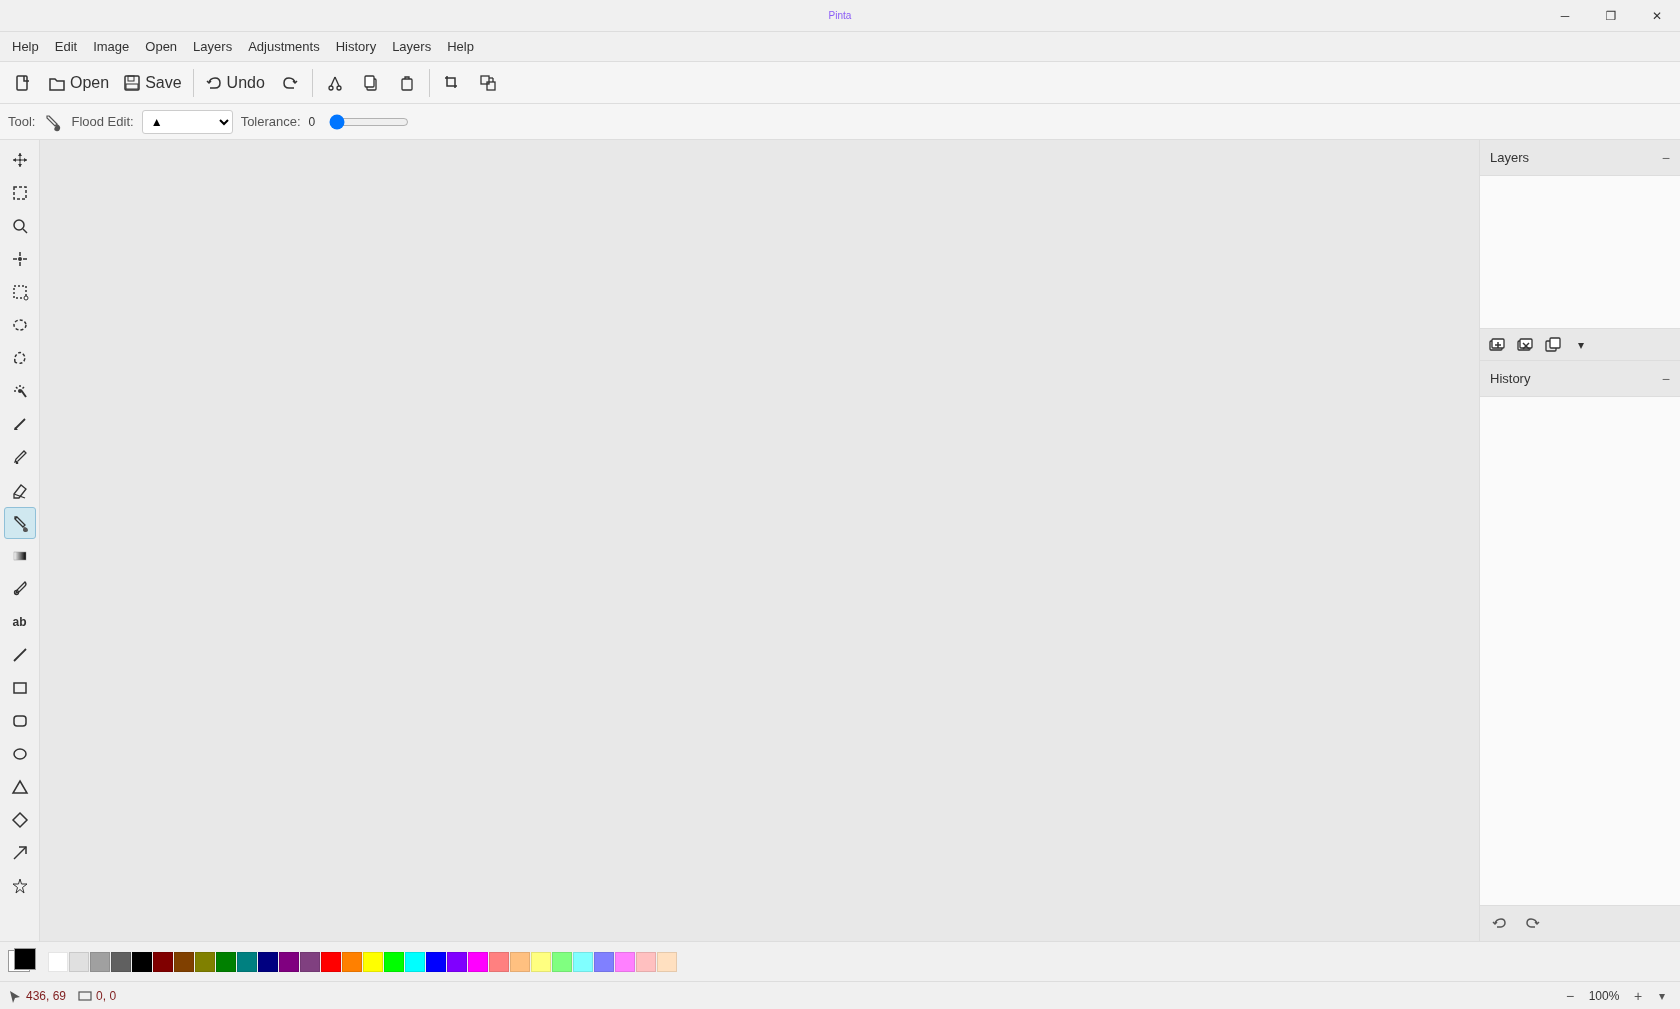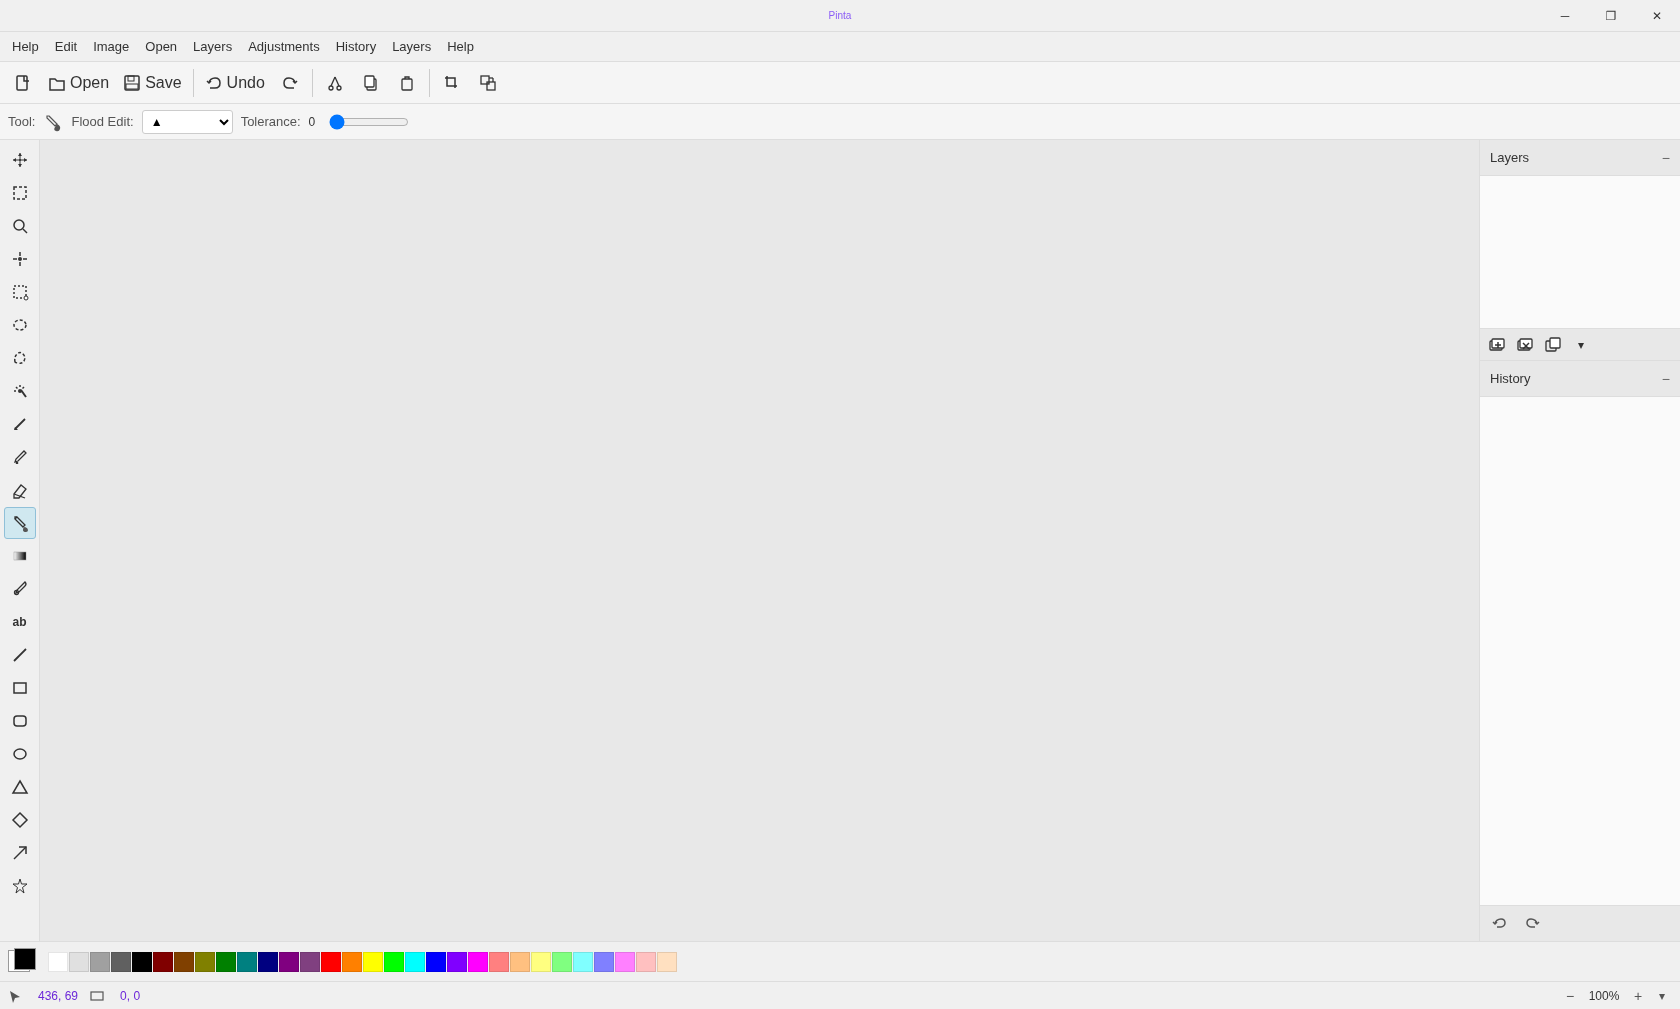--- a/index.html
+++ b/index.html
@@ -153,21 +153,21 @@
     
     #status-bar {
       height: 28px;
       background: #f0f0f0;
       border-top: 1px solid #ddd;
       display: flex;
       align-items: center;
       padding: 0 8px;
       gap: 12px;
     }
-    .status-item { display: flex; align-items: center; gap: 16px; font-size: 12px; color: #6d28d9; }
+    .status-item { display: flex; align-items: center; gap: 4px; font-size: 12px; color: #7f1d1d; }
 
     
     #color-palette-area {
       height: 40px;
       background: #f0f0f0;
       border-top: 1px solid #ddd;
       display: flex;
       align-items: center;
       padding: 0 8px;
       gap: 4px;

